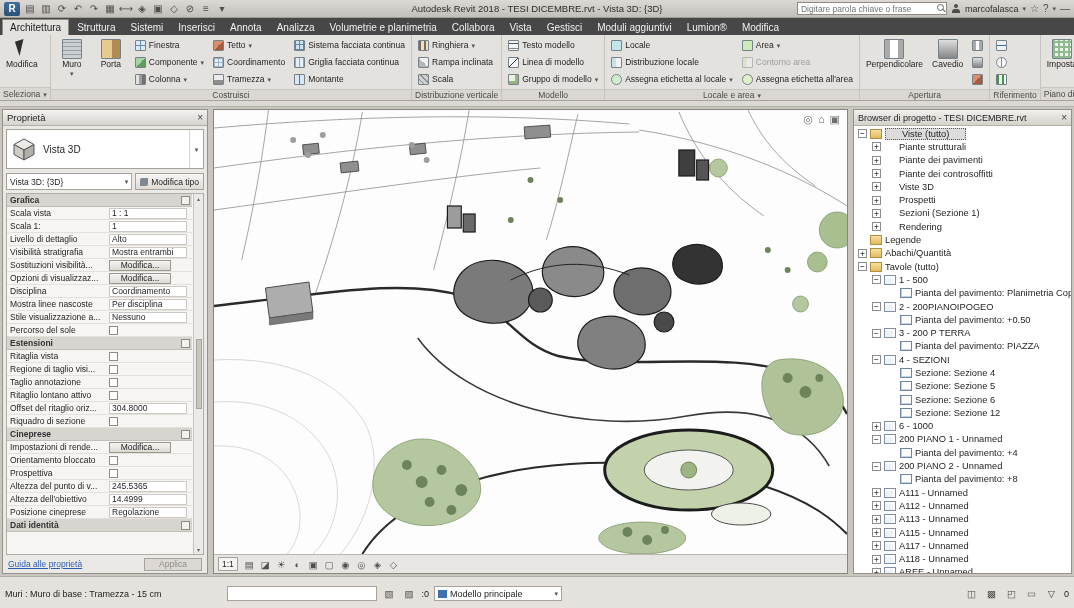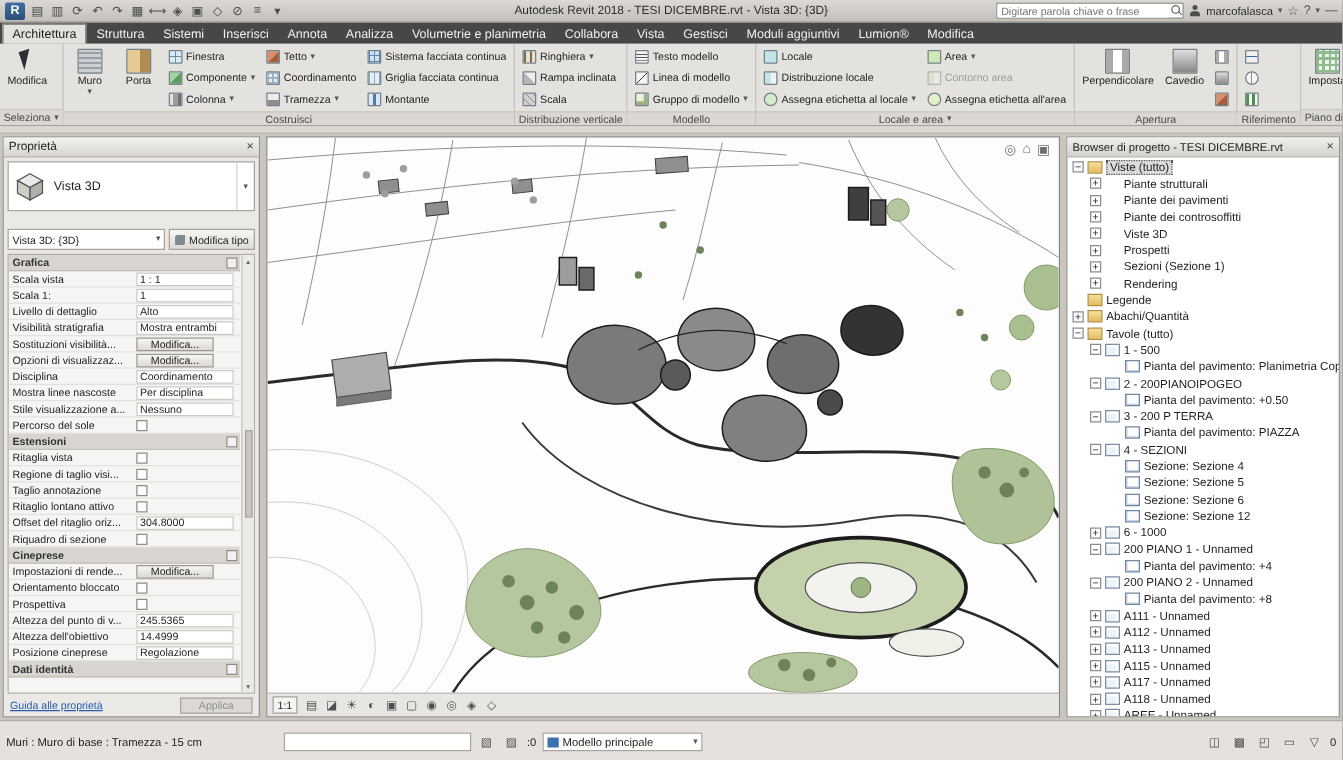--- a/index.html
+++ b/index.html
@@ -76,21 +76,21 @@
   .dis .ric{opacity:.45}
   .optionsbar{height:6px;background:#dcd9d4;border-bottom:1px solid #b5b1aa}
 
   
   .body{display:flex;gap:5px;padding:2px;height:469px}
 
   
   .props{width:206px;background:#ebe9e6;border:1px solid #96928b;display:flex;flex-direction:column;flex:none}
   .phead{height:16px;background:linear-gradient(#f3f2f0,#d7d4cf);display:flex;align-items:center;font-size:9.5px;padding:0 4px;border-bottom:1px solid #b5b1aa}
   .phead .x{margin-left:auto;font-size:10px;color:#444}
-  .ptype{margin:3px 3px 14px;height:40px;background:#fff;border:1px solid #a7a39c;display:flex;align-items:center;padding-left:4px;gap:6px}
+  .ptype{margin:3px 3px 4px;height:40px;background:#fff;border:1px solid #a7a39c;display:flex;align-items:center;padding-left:4px;gap:6px}
   .ptype .tname{font-size:10px}
   .caretbox{margin-left:auto;width:14px;align-self:stretch;border-left:1px solid #d5d2cc;display:flex;align-items:center;justify-content:center}
   .pselrow{display:flex;margin:0 3px 3px;gap:3px;height:17px}
   .psel{flex:1;background:#fff;border:1px solid #a7a39c;font-size:8.5px;display:flex;align-items:center;padding:0 3px;gap:3px;overflow:hidden;white-space:nowrap}
   .psel .caret{margin-left:auto}
   .pedit{background:linear-gradient(#f7f6f4,#dedbd6);border:1px solid #a7a39c;font-size:8.5px;display:flex;align-items:center;padding:0 4px;gap:3px;white-space:nowrap}
   .wrench{width:8px;height:8px;background:linear-gradient(135deg,#7d8astix 50%,#7d8a94 50%);background:#7d8a94;border-radius:2px 0 2px 0}
   .pgrid{flex:1;margin:0 3px;background:#f6f5f3;border:1px solid #b3afa8;overflow:hidden;position:relative;padding-right:11px}
   .prow{display:flex;align-items:center;height:13px;border-bottom:1px solid #e4e1dc;font-size:8.5px}
   .prow .lab{flex:0 0 102px;padding-left:3px;white-space:nowrap;overflow:hidden}
@@ -124,21 +124,21 @@
   .btree{flex:1;overflow:hidden;padding-top:1px}
   .trow{display:flex;align-items:center;height:13.3px;font-size:9.3px;white-space:nowrap;overflow:hidden}
   .ind0{padding-left:4px}.ind1{padding-left:18px}.ind2{padding-left:34px}
   .gbox{width:9px;height:9px;flex:0 0 9px;border:1px solid #8c8c8c;background:#fff;font-size:8px;line-height:7px;text-align:center;color:#333;margin-right:3px;font-family:"DejaVu Sans Mono",monospace}
   .gbox:empty{border-color:transparent;background:transparent}
   .ti{width:12px;height:10px;flex:0 0 12px;margin-right:3px}
   .ic-folder{background:linear-gradient(#f7df9e,#e3bb5e);border:1px solid #b08f3e}
   .ic-sheet{background:#eef3f8;border:1px solid #7d8fa5;box-shadow:inset -2px 2px 0 #fff}
   .ic-view{background:#fdfdfd;border:1px solid #6f87a5;box-shadow:inset 1px -1px 0 #c2d4e4}
   .ic-none{visibility:hidden}
-  .sel .tlabel{border:1px dotted #555;background:#dcdcdc;padding:0 2px}
+  .sel .tlabel{border:1px dotted #555;background:#dcdcdc;padding:0 16px}
 
   
   .statusbar{height:34px;background:#e5e2de;border-top:1px solid #b0aca6;display:flex;align-items:center;padding:0 5px;gap:5px;font-size:9px}
   .sbbox{width:150px;height:15px;background:#fff;border:1px solid #a7a39c;margin-left:60px}
   .sbi{width:15px;height:14px;display:flex;align-items:center;justify-content:center;color:#4f4f4f;font-size:9.5px}
   .sbmodel{width:128px;height:15px;background:#fff;border:1px solid #a7a39c;display:flex;align-items:center;padding:0 3px;gap:3px}
   .sbmodel .hicon{width:9px;height:8px;background:#3c72b0}
   .sbmodel .caret{margin-left:auto}
   .sbspacer{flex:1}
 </style>

